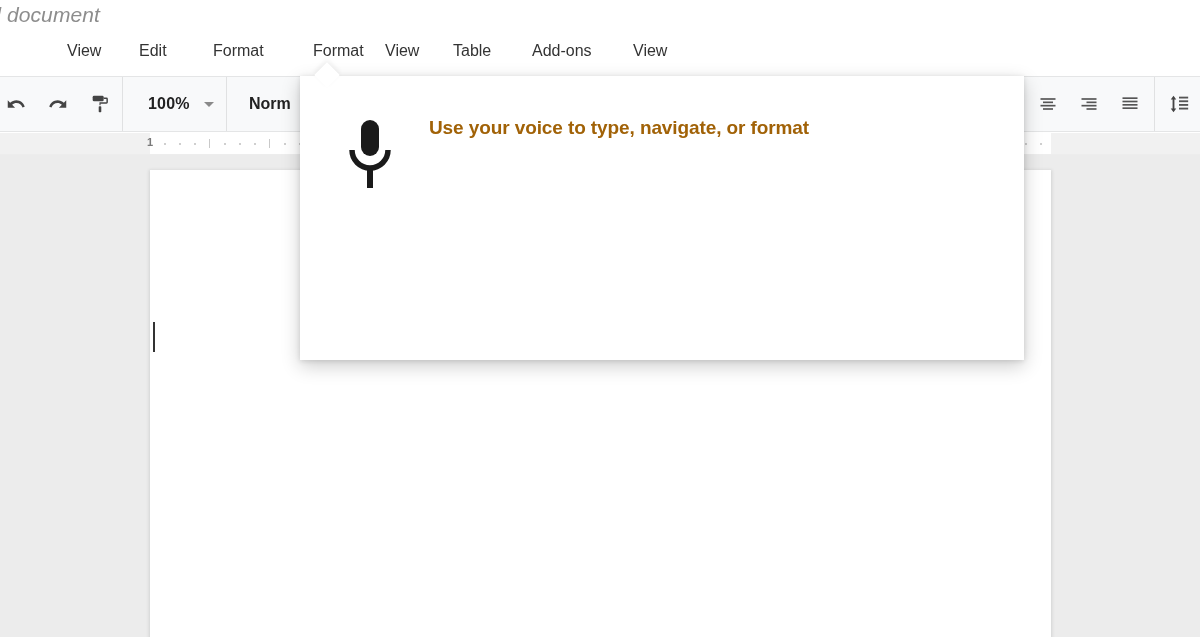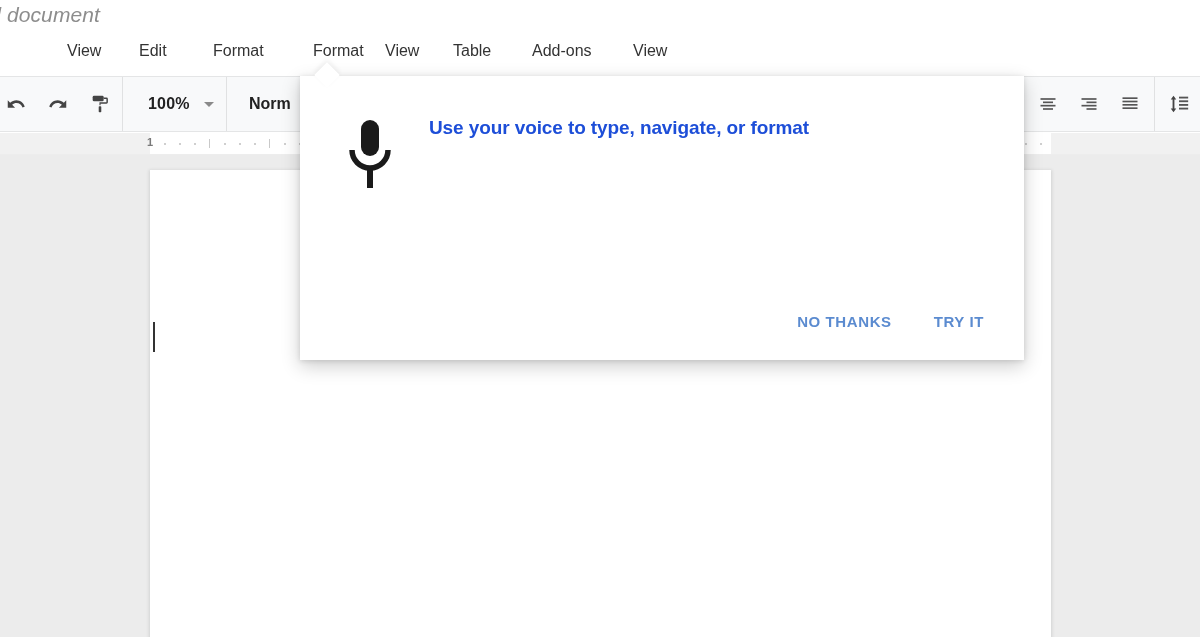--- a/index.html
+++ b/index.html
@@ -204,21 +204,21 @@
     position: absolute;
     left: 40px; top: 40px;
     width: 60px; height: 80px;
   }
   .dlg-title {
     position: absolute;
     left: 129px; top: 41px;
     width: 560px;
     font-size: 19px;
     font-weight: 700;
-    color: #1d4ed8;
+    color: #a16207;
     letter-spacing: -.1px;
   }
   .dlg-body {
     position: absolute;
     left: 129px; top: 100px;
     width: 570px;
     font-size: 16.5px;
     line-height: 31px;
     color: #555555;
   }
@@ -393,19 +393,15 @@
     <div class="mic-wrap">
       <svg width="60" height="80" viewBox="0 0 60 80">
         <rect x="21" y="4" width="18" height="36" rx="9" fill="#1a1a1a"></rect>
         <path d="M12 34c0 9.94 8.06 18 18 18s18-8.06 18-18" fill="none" stroke="#1a1a1a" stroke-width="5.5" stroke-linecap="butt"></path>
         <rect x="27" y="50" width="6" height="22" fill="#1a1a1a"></rect>
       </svg>
     </div>
 
     <div class="dlg-title">Use your voice to type, navigate, or format</div>
 
-    <div class="dlg-actions">
-      <button class="dlg-btn">NO THANKS</button>
-      <button class="dlg-btn">TRY IT</button>
-    </div>
   </div>
 
 </div>
 
 </body></html>

